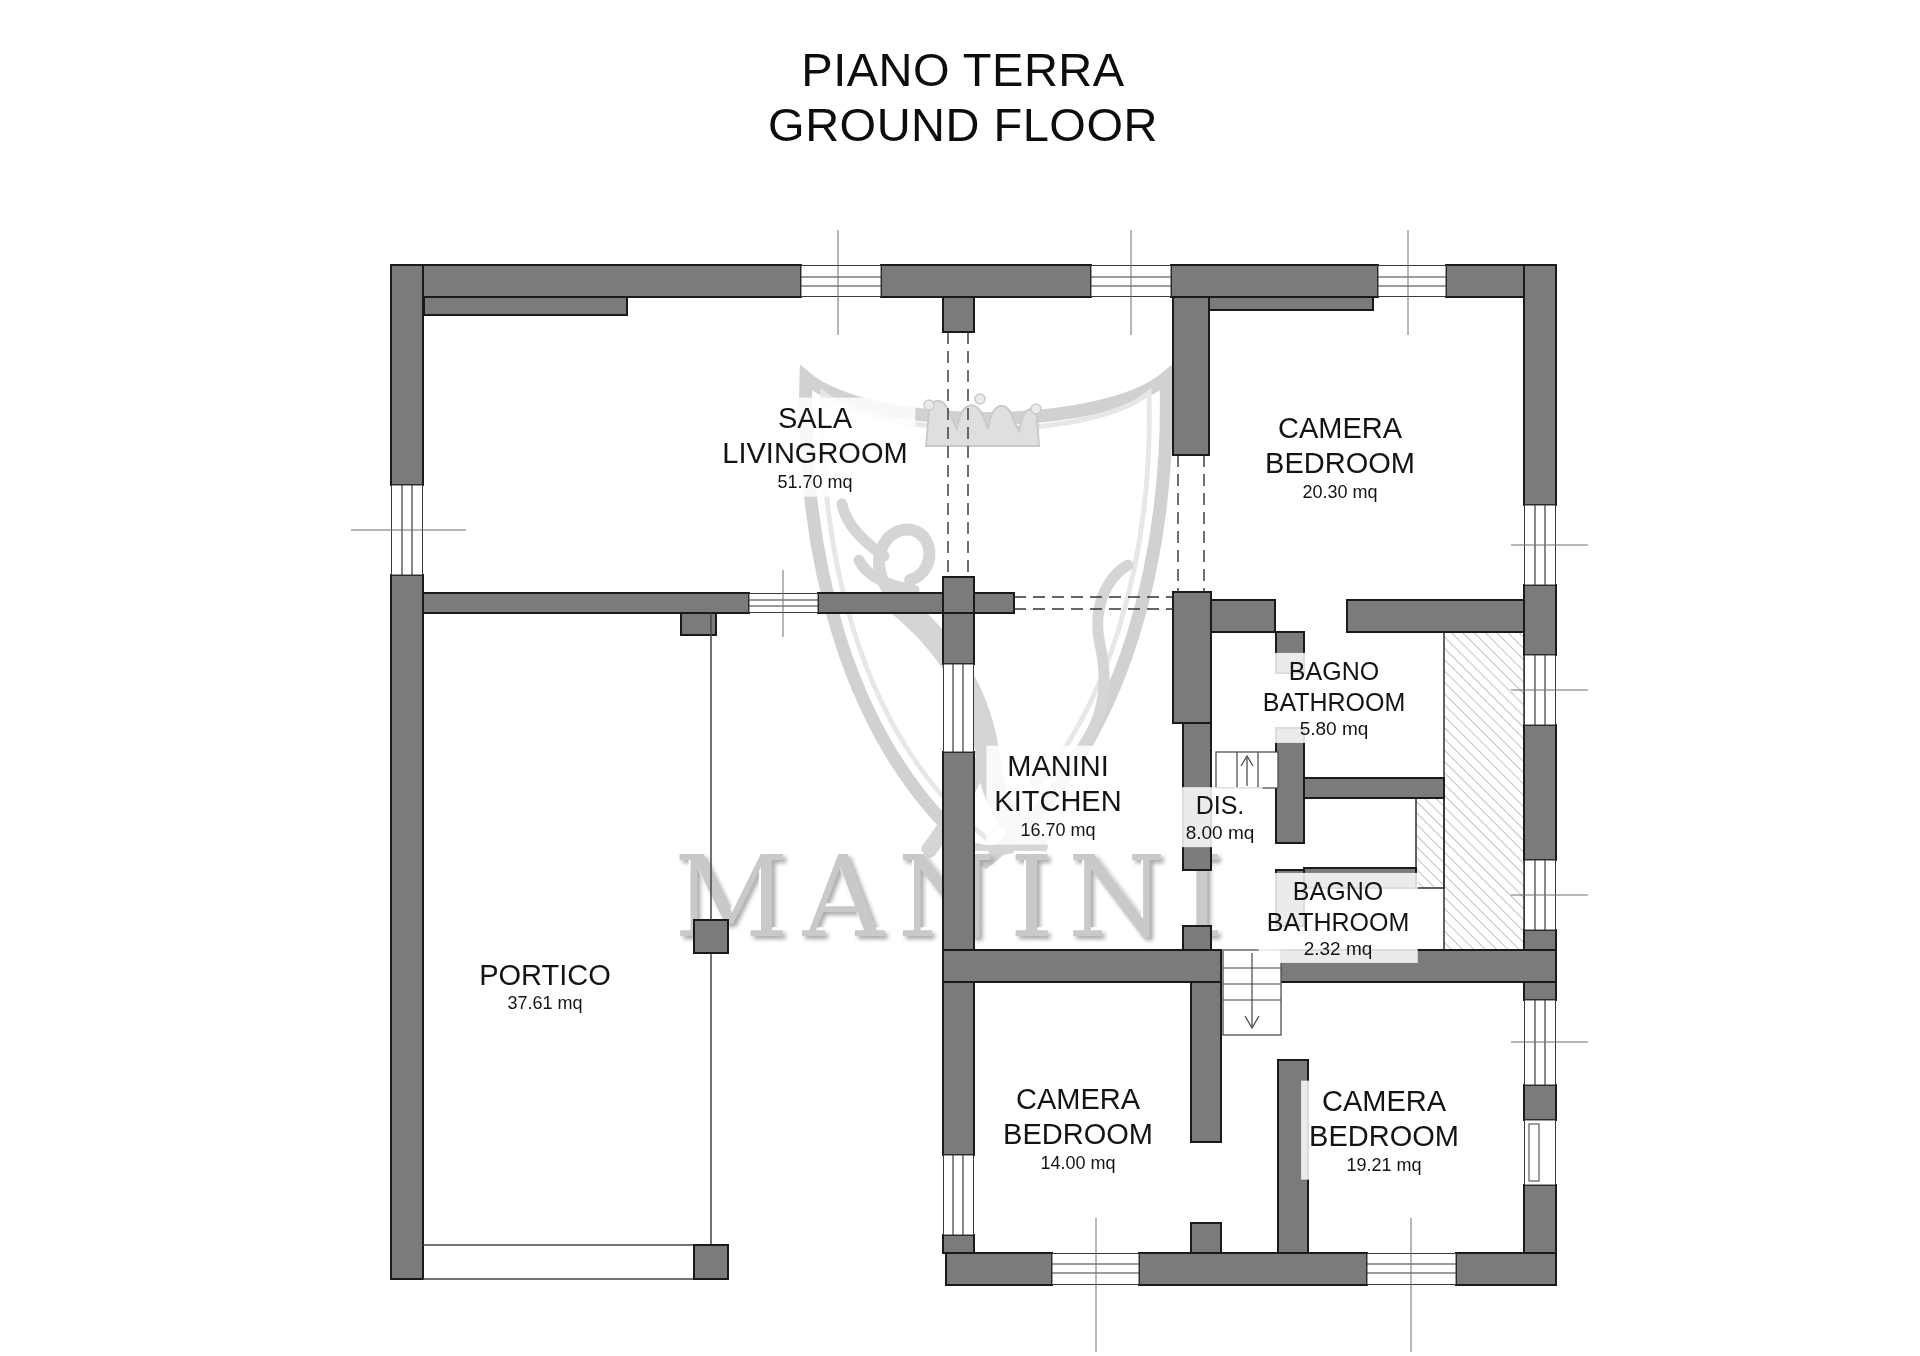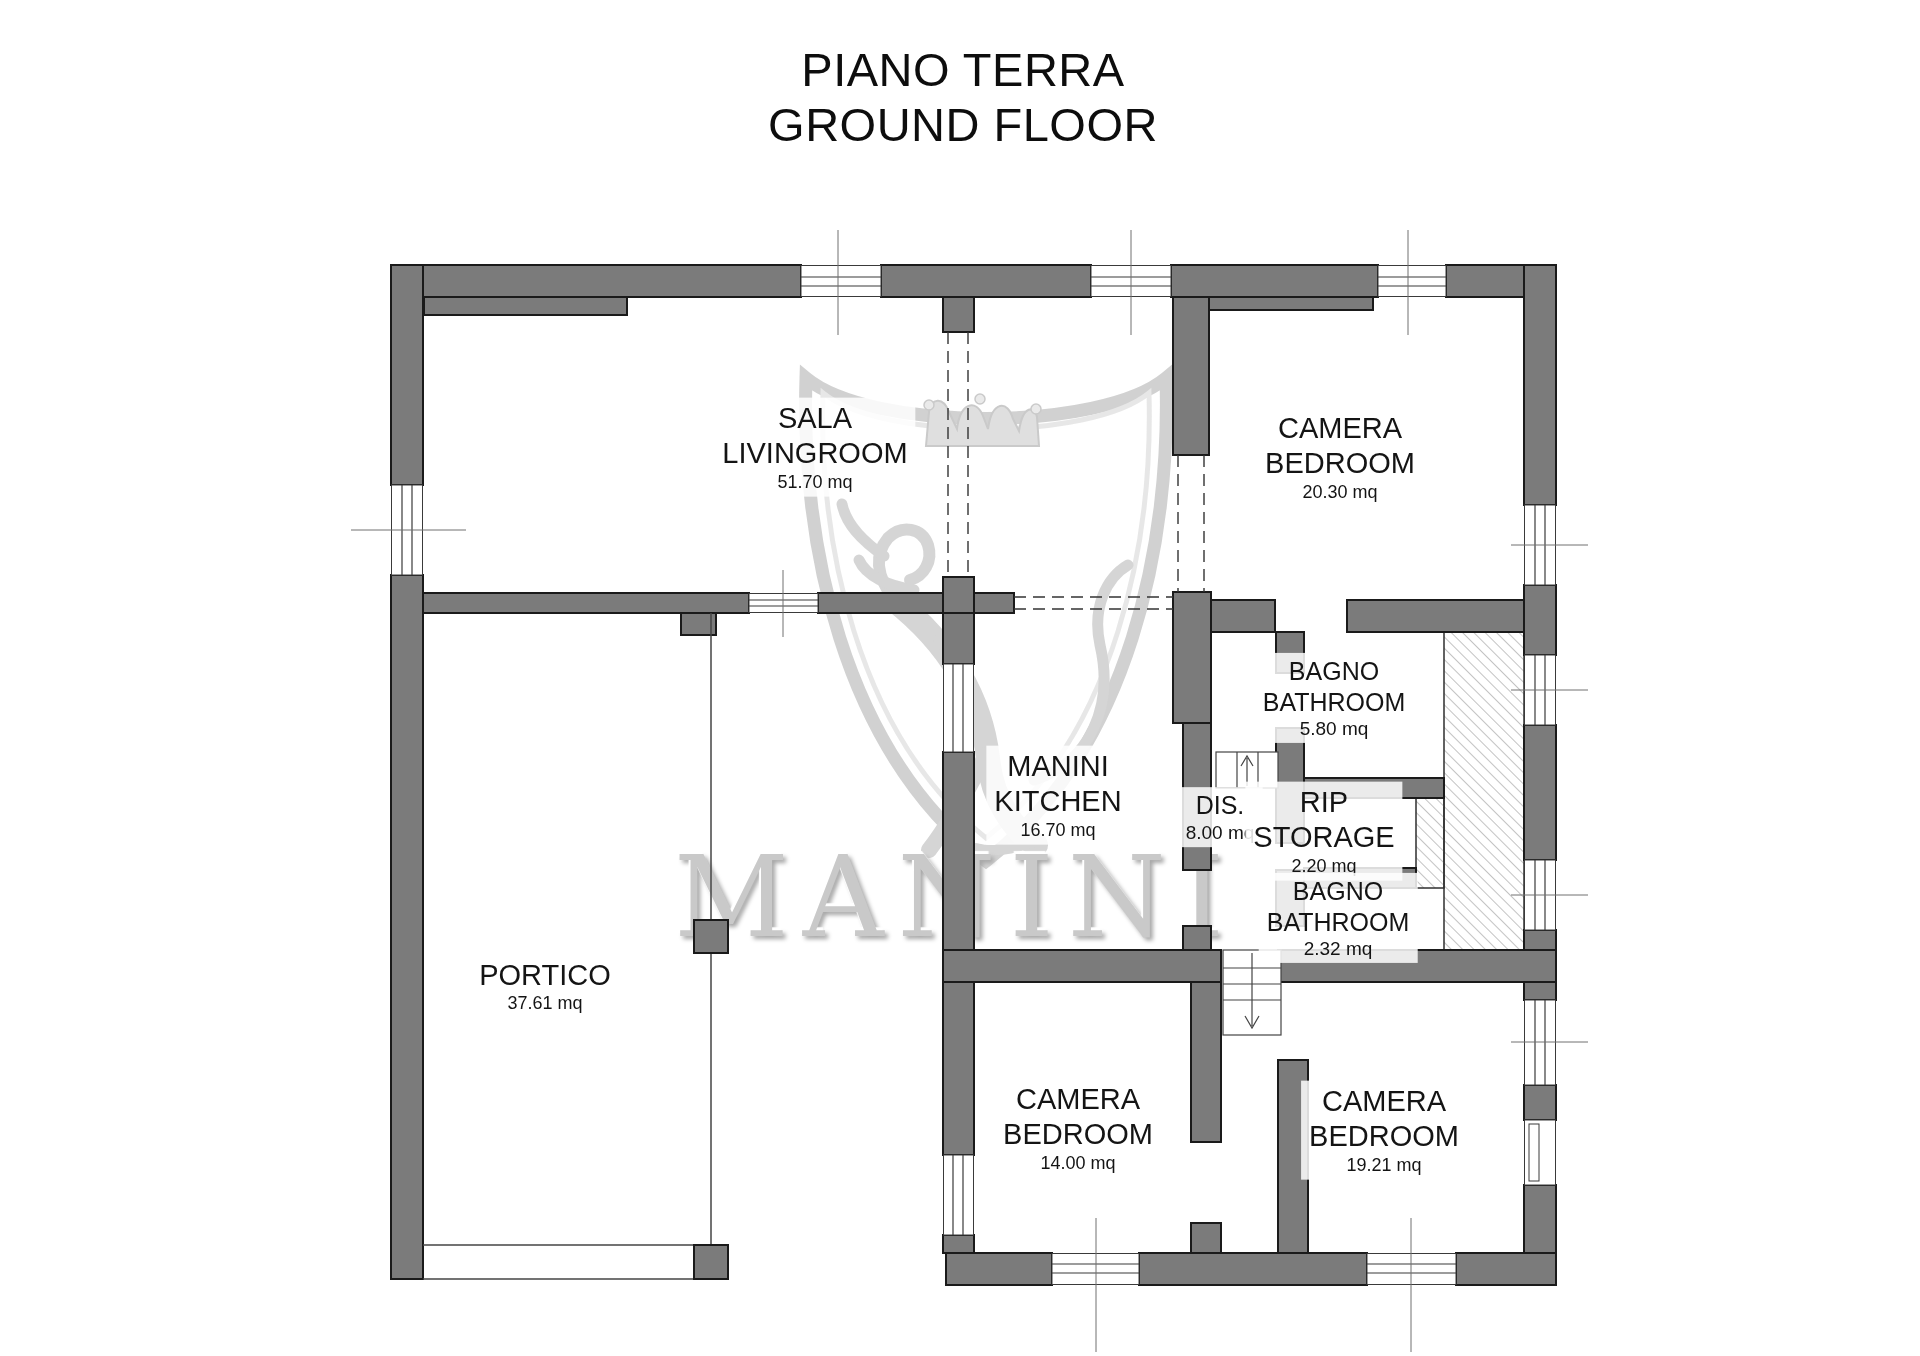--- a/index.html
+++ b/index.html
@@ -289,25 +289,20 @@
       <div class="name">DIS.</div>
       <div class="area">8.00 mq</div>
     </div>
 
     <div class="room-label small" style="left:1334px;top:698px;">
       <div class="name">BAGNO</div>
       <div class="name">BATHROOM</div>
       <div class="area">5.80 mq</div>
     </div>
 
-    <div class="room-label" style="left:1324px;top:831px;">
-      <div class="name">RIP</div>
-      <div class="name">STORAGE</div>
-      <div class="area">2.20 mq</div>
-    </div>
 
     <div class="room-label small" style="left:1338px;top:918px;">
       <div class="name">BAGNO</div>
       <div class="name">BATHROOM</div>
       <div class="area">2.32 mq</div>
     </div>
 
     <div class="room-label" style="left:1078px;top:1128px;">
       <div class="name">CAMERA</div>
       <div class="name">BEDROOM</div>

